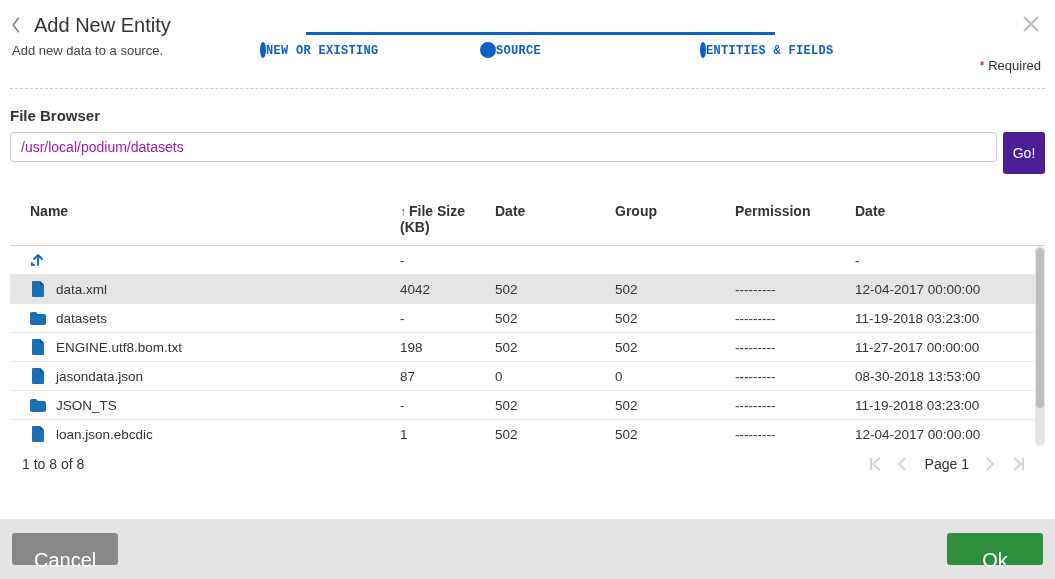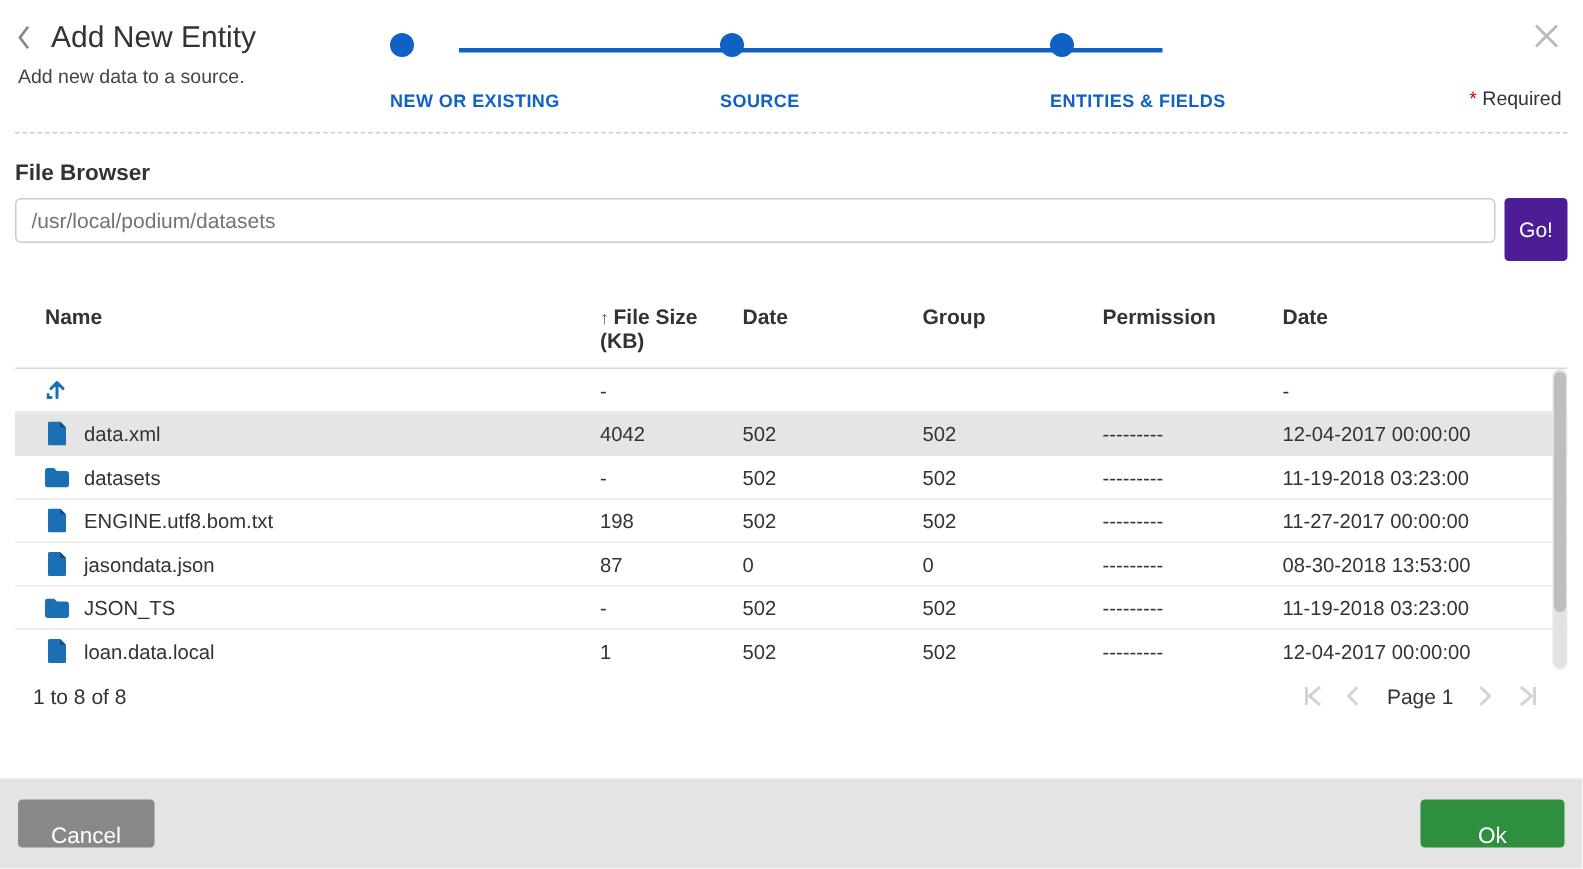--- a/index.html
+++ b/index.html
@@ -11,32 +11,32 @@
   .back-chevron { width: 16px; height: 20px; cursor: pointer; color: #888; }
   .page-title { font-size: 20px; font-weight: 400; color: #333; }
   .subtitle { font-size: 13px; color: #444; margin-top: 6px; margin-left: 2px; }
   .close-x { position: absolute; right: 14px; top: 14px; width: 20px; height: 20px; cursor: pointer; color: #bbb; }
   .required { position: absolute; right: 14px; top: 58px; font-size: 13px; color: #333; }
   .required .star { color: #d40000; }
 
   .stepper { position: absolute; left: 260px; top: 22px; width: 530px; }
   .step-line { position: absolute; top: 10px; left: 46px; right: 15px; height: 3px; background: #0f62c4; }
   .step-dots { position: relative; display: flex; justify-content: space-between; }
-  .step { display: flex; flex-direction: column; align-items: flex-start; width: 90px; }
+  .step { display: flex; flex-direction: row; align-items: flex-end; width: 90px; font-family: Liberation Mono, monospace; }
   .step .dot { width: 16px; height: 16px; border-radius: 50%; background: #fff; border: 3.5px solid #0f62c4; z-index: 2; }
   .step .dot.fill { background: #0f62c4; }
   .step .lbl { margin-top: 22px; font-size: 12px; font-weight: 700; letter-spacing: .3px; color: #0f62c4; white-space: nowrap; }
 
   .dashed-sep { border: none; border-top: 1px dashed #ccc; margin: 30px 10px 0 10px; }
 
   .content { padding: 10px 10px 0 10px; }
   .section-label { font-size: 15px; font-weight: 700; margin: 8px 0 8px 0; }
 
   .path-row { display: flex; gap: 6px; align-items: stretch; }
-  .path-input { flex: 1; height: 30px; border: 1px solid #ccc; border-radius: 4px; padding: 0 10px; font-size: 14px; color: #737373; }
+  .path-input { flex: 1; height: 30px; border: 1px solid #ccc; border-radius: 4px; padding: 0 10px; font-size: 14px; color: #a21caf; }
   .go-btn { width: 42px; height: 42px; background: #4c1d95; color: #fff; border: none; border-radius: 3px; font-size: 14px; cursor: pointer; }
 
   .table { margin-top: 18px; border-top: 1px solid #fff; }
   .thead { display: flex; padding: 10px 20px; font-weight: 700; border-bottom: 1px solid #d8d8d8; }
   .col-name   { flex: 0 0 370px; }
   .col-size   { flex: 0 0 95px; }
   .col-owner  { flex: 0 0 120px; }
   .col-group  { flex: 0 0 120px; }
   .col-perm   { flex: 0 0 120px; }
   .col-date   { flex: 1; }
@@ -54,21 +54,21 @@
   .folder-icon { width: 16px; height: 13px; }
   .up-icon { width: 14px; height: 14px; }
 
   .pager { display: flex; align-items: center; justify-content: space-between; padding: 10px 20px 6px 12px; font-size: 14px; color: #333; }
   .pager-ctrls { display: flex; align-items: center; gap: 16px; color: #aaa; }
   .pager-ctrls .nav { width: 12px; height: 14px; cursor: pointer; }
   .pager-ctrls .nav.disabled { cursor: default; opacity: .5; }
   .pager-ctrls .txt { color: #333; }
 
   .footer { background: #e4e4e4; padding: 14px 12px; display: flex; justify-content: space-between; margin-top: auto; }
-  .btn { height: 21px; padding: 16px 22px; border: none; border-radius: 3px; font-size: 15px; cursor: pointer; color: #fff; }
+  .btn { height: 21px; padding: 16px 22px; border: none; border-radius: 3px; font-size: 20px; cursor: pointer; color: #fff; }
   .btn.cancel { background: #888; }
   .btn.ok { background: #2e8f3e; min-width: 96px; }
 </style>
 </head>
 <body>
 
 <div class="root">
 
   <div class="header-zone">
     <div class="title-row">
@@ -223,21 +223,21 @@
             <div class="col-date">11-19-2018 03:23:00</div>
           </div>
           <div class="row">
             <div class="col-name name-cell">
               <span class="icon-slot">
                 <svg class="file-icon" viewBox="0 0 13 16">
                   <path d="M1 0h7l4 4v11a1 1 0 0 1-1 1H1a1 1 0 0 1-1-1V1a1 1 0 0 1 1-1z" fill="#1b6fb5"></path>
                   <path d="M8 0v4h4" fill="#0d4f86"></path>
                 </svg>
               </span>
-              <span>loan.data.local</span>
+              <span>loan.json.ebcdic</span>
             </div>
             <div class="col-size">1</div>
             <div class="col-owner">502</div>
             <div class="col-group">502</div>
             <div class="col-perm">---------</div>
             <div class="col-date">12-04-2017 00:00:00</div>
           </div>
           <div class="scrollbar">
             <div class="thumb"></div>
           </div>

